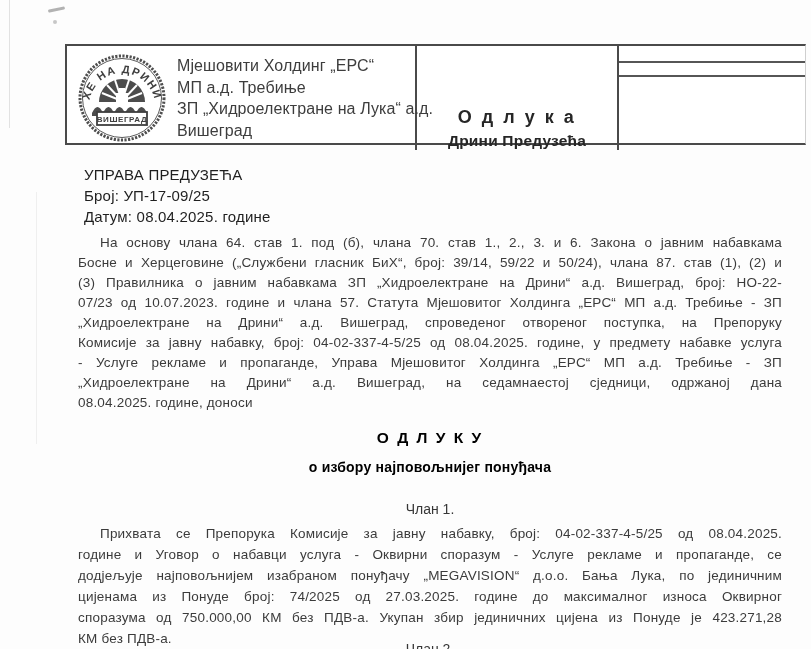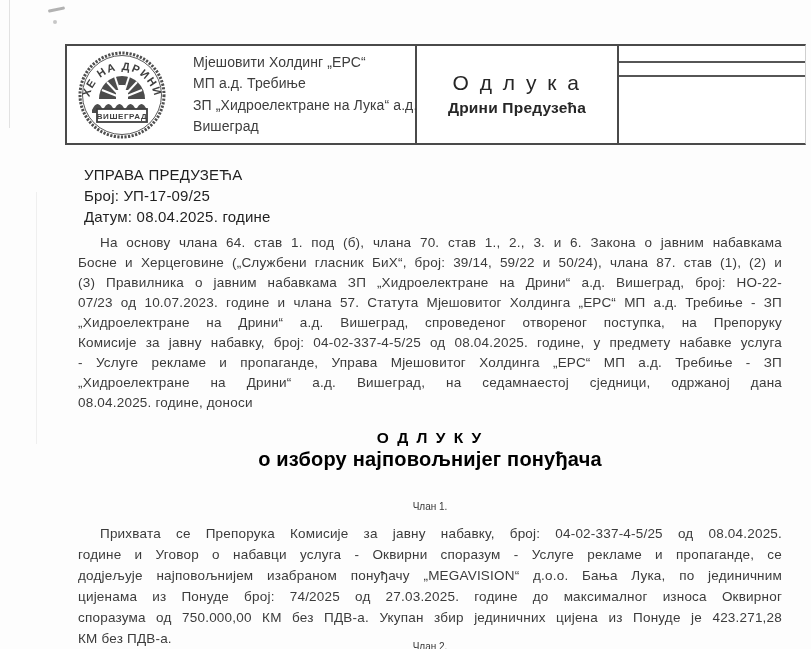--- a/index.html
+++ b/index.html
@@ -19,45 +19,45 @@
   .edge-b { position:absolute; left:36px; top:192px; width:1px; height:252px; background:#efefef; }
 
   
   .hdr {
     position:absolute; left:65px; top:44px; width:741px; height:101px;
     display:grid; grid-template-columns:350px 202px 1fr;
     border:2px solid #4a4a4a; border-right:1px solid #cfcfcf;
     background:#fff;
   }
   .hdr-cell-company { display:flex; align-items:center; padding-left:11px; border-right:2px solid #4a4a4a; overflow:visible; }
-  .company-name { margin-left:27px; font-size:14px; line-height:21.5px; color:#3d3d3d; white-space:nowrap; letter-spacing:.1px; }
+  .company-name { margin-left:11px; font-size:16px; line-height:21.5px; color:#3d3d3d; white-space:nowrap; letter-spacing:.1px; }
   .hdr-cell-doctype { border-right:2px solid #4a4a4a; text-align:center; padding-top:25px; color:#262626; }
-  .doctype-1 { font-weight:normal; font-size:21px; letter-spacing:2.5px; }
+  .doctype-1 { font-weight:bold; font-size:18px; letter-spacing:2.5px;margin-top:36px; }
   .doctype-2 { font-weight:bold; font-size:15.5px; margin-top:4px; letter-spacing:.2px; }
   .hdr-cell-ref .ref-row1 { height:17px; border-bottom:2px solid #565656; }
   .hdr-cell-ref .ref-row2 { height:14px; border-bottom:2px solid #565656; }
 
   .seal { width:88px; height:88px; flex:0 0 88px; }
 
   
   .meta { position:absolute; left:84px; top:164px; font-weight:normal; font-size:15px; line-height:21px; color:#1f1f1f; letter-spacing:.2px; }
 
   
   .txtblock { position:absolute; left:78px; width:704px; font-size:13.5px; color:#3b3b3b; letter-spacing:.2px; }
   .preamble { top:233px; line-height:20px; }
   .article1-body { top:523px; line-height:21px; }
   .jline { text-align:justify; text-align-last:justify; }
   .jline.indent { text-indent:22px; }
   .jline.short { text-align-last:left; }
 
   .decision-head { position:absolute; left:78px; top:429px; width:704px; text-align:center; color:#000000; }
   .decision-title { font-weight:bold; font-size:15.5px; letter-spacing:2px; }
-  .decision-sub { font-weight:bold; font-size:20px; margin-top:1px; letter-spacing:.2px; }
+  .decision-sub { font-weight:bold; font-size:14px; margin-top:12px; letter-spacing:.2px; }
 
-  .clan { position:absolute; left:78px; width:704px; text-align:center; font-size:10px; color:#373737; }
+  .clan { position:absolute; left:78px; width:704px; text-align:center; font-size:14px; color:#373737; }
   .clan1 { top:501px; }
   .clan2 { top:641px; }  
 </style>
 </head>
 <body>
 
 <div class="page">
 
   <div class="mark1"></div>
   <div class="mark2"></div>

